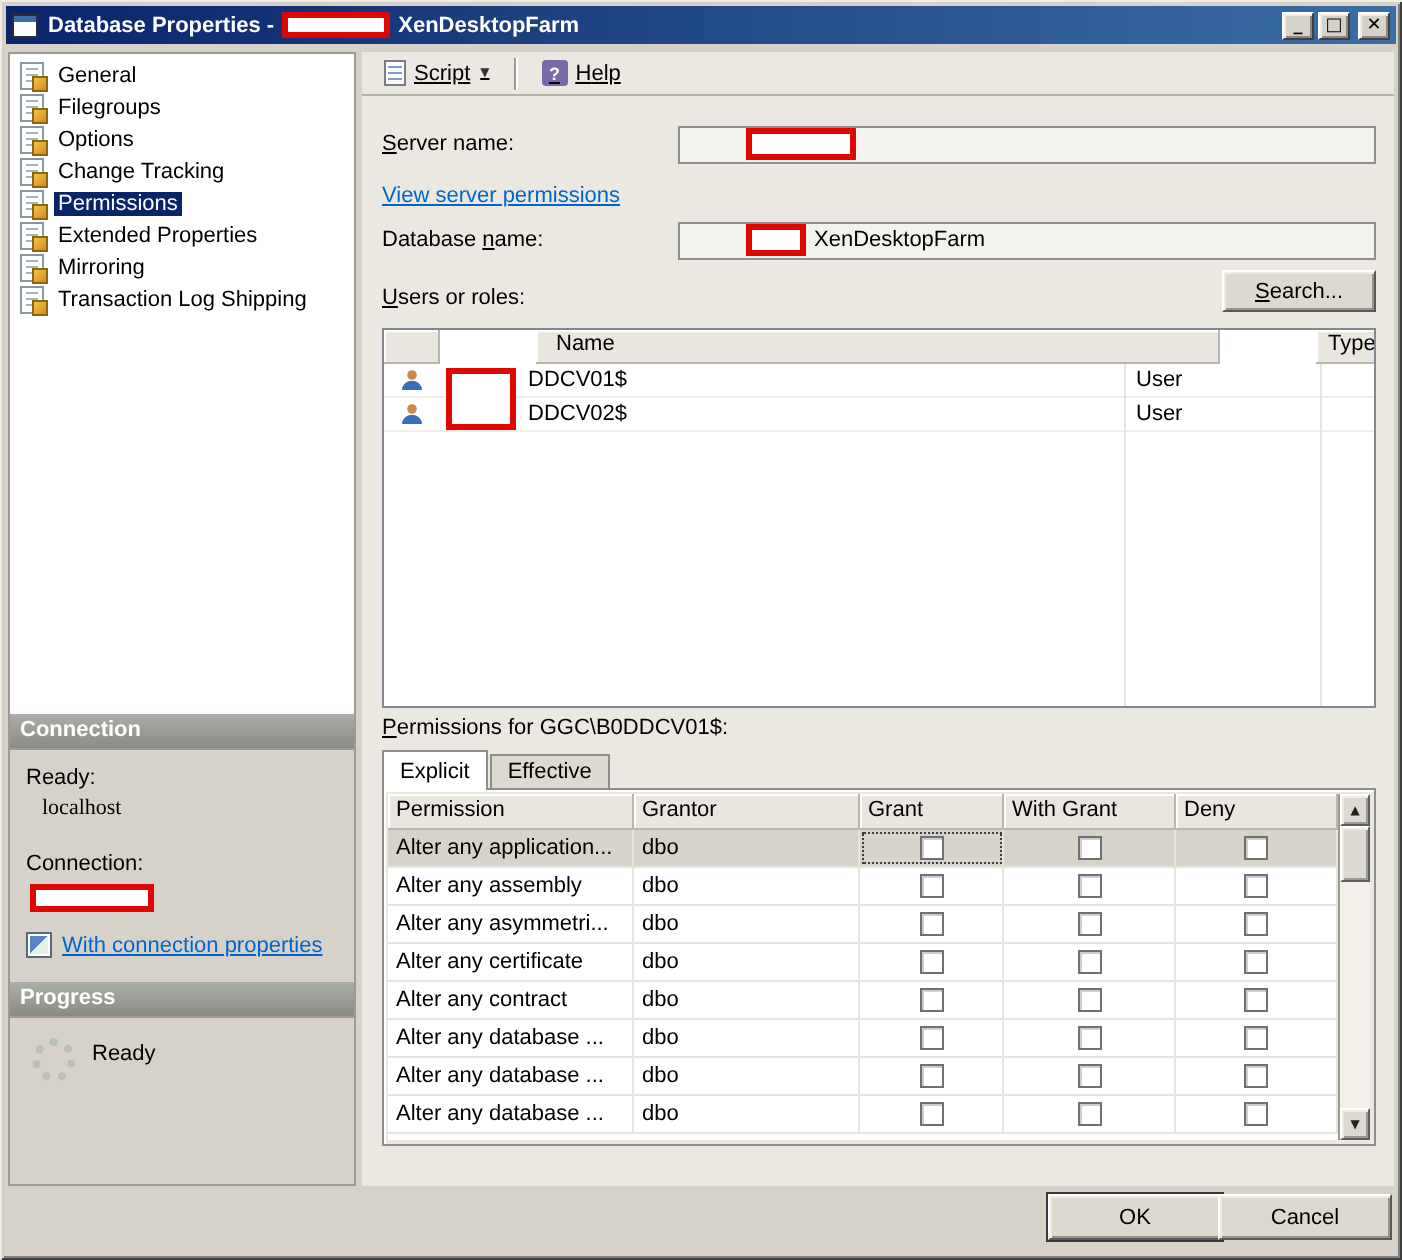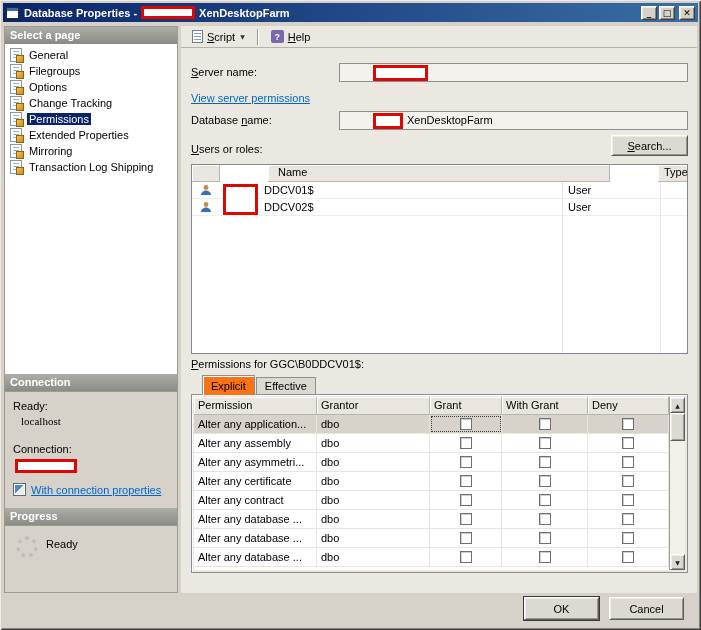--- a/index.html
+++ b/index.html
@@ -66,21 +66,21 @@
     display: flex; align-items: flex-start; gap: 8px; }
   .spinner { width: 22px; height: 22px; border-radius: 50%; border: 4px dotted #b9c0b9; flex: none; margin-left: 3px; }
   .ready-text { margin-top: 2px; }
 
   
   .toolbar {
     position: absolute; left: 181px; top: 26px; width: 516px; height: 22px;
     background: #ebe8e1; border-bottom: 1px solid #b5b2aa;
     display: flex; align-items: center; padding-left: 6px; gap: 4px;
   }
-  .tb-btn { display: flex; align-items: center; gap: 4px; padding: 2px 5px; cursor: default; }
+  .tb-btn { display: flex; align-items: center; gap: 4px; padding: 2px 5px; cursor: default; text-decoration: underline; }
   .script-icon { position: relative; width: 11px; height: 13px; background: #fff; border: 1px solid #7a7a8a; flex: none; }
   .script-icon::before { content: ""; position: absolute; left: 1px; right: 1px; top: 2px; height: 8px;
     background: repeating-linear-gradient(to bottom, #7a9ccf 0 1px, transparent 1px 3px); }
   .dd-arrow { font-size: 6px; color: #333; margin-left: 1px; font-family: "DejaVu Sans", sans-serif; }
   .tb-sep { width: 2px; height: 16px; border-left: 1px solid #9c9a92; border-right: 1px solid #fff; margin: 0 3px; }
   .help-icon { width: 13px; height: 13px; background: #7b68aa; color: #fff; font-size: 9px; font-weight: bold;
     display: flex; align-items: center; justify-content: center; border-radius: 2px; flex: none; }
   .mn { text-decoration: underline; }
 
   
@@ -112,21 +112,21 @@
   .ut-icon-cell { width: 28px; flex: none; display: flex; justify-content: center; }
   .ut-name { width: 342px; flex: none; padding-left: 44px; }
   .ut-type { width: 98px; flex: none; padding-left: 6px; }
   .ut-vline { position: absolute; top: 17px; bottom: 0; width: 1px; background: #e6e4dc; }
 
   
   .perm-label { position: absolute; left: 10px; top: 310px; white-space: nowrap; }
   .tabs { position: absolute; left: 10px; top: 327px; height: 20px; display: flex; align-items: flex-end; }
   .tab { height: 18px; padding: 2px 8px 0; border: 1px solid #8e8e8e; border-bottom: none;
     background: #dcd9d1; margin-right: 1px; position: relative; cursor: default; }
-  .tab.active { height: 20px; background: #f97316; z-index: 3; box-shadow: inset 1px 1px 0 #fff; padding-top: 4px; margin-left: 11px; }
+  .tab.active { height: 20px; background: #ffffff; z-index: 3; box-shadow: inset 1px 1px 0 #fff; padding-top: 4px; }
   .tab-panel { position: absolute; left: 10px; top: 346px; width: 497px; height: 179px; background: #ebe8e1;
     border: 1px solid #8e8e8e; box-shadow: inset 1px 1px 0 #fff; padding: 2px; display: flex; z-index: 2; }
   .grid { flex: 1; background: #fff; overflow: hidden; position: relative; }
   .grid-header { display: flex; height: 18px; }
   .g-hcell { background: #e9e6df; border-right: 1px solid #b8b5ad; border-bottom: 1px solid #b8b5ad;
     box-shadow: inset 1px 1px 0 #fff; padding: 2px 0 0 4px; white-space: nowrap; overflow: hidden; }
   .gc0 { width: 123px; flex: none; }
   .gc1 { width: 113px; flex: none; }
   .gc2 { width: 72px; flex: none; }
   .gc3 { width: 86px; flex: none; }
@@ -140,21 +140,21 @@
 
   .vscroll { width: 16px; flex: none; display: flex; flex-direction: column; background: #f3f0e9; border-left: 1px solid #9c9a92; }
   .scroll-btn { height: 16px; flex: none; font-size: 6px; color: #222; display: flex; align-items: center; justify-content: center;
     background: #dcd9d1; border: 1px solid; border-color: #fff #5f5f5f #5f5f5f #fff;
     box-shadow: inset 1px 1px 0 #eeebe4, inset -1px -1px 0 #9a9a94; font-family: "DejaVu Sans", sans-serif; }
   .scroll-thumb { height: 28px; flex: none; background: #dcd9d1; border: 1px solid; border-color: #fff #5f5f5f #5f5f5f #fff;
     box-shadow: inset 1px 1px 0 #eeebe4, inset -1px -1px 0 #9a9a94; }
   .scroll-track { flex: 1; }
 
   
-  .push-btn { position: absolute; width: 75px; height: 23px; }
+  .push-btn { position: absolute; width: 87px; height: 23px; }
   .btn-ok { left: 524px; top: 597px; box-shadow: inset 1px 1px 0 #efece5, inset -1px -1px 0 #98958e, 0 0 0 1px #3a3a3a; }
   .btn-cancel { left: 609px; top: 597px; }
 </style>
 </head>
 <body>
 
 <div class="window">
 
   <div class="titlebar">
     <span class="win-icon"></span>
@@ -170,21 +170,20 @@
       <button class="win-btn">
           <span>□</span>
         </button>
       <button class="win-btn close">
           <span>✕</span>
         </button>
     </span>
   </div>
 
   <div class="left-panel">
-    <div class="panel-header">Select a page</div>
     <div class="tree">
       <div class="tree-item">
           <span class="page-icon"></span>
           <span class="tree-label">General</span>
         </div>
       <div class="tree-item">
           <span class="page-icon"></span>
           <span class="tree-label">Filegroups</span>
         </div>
       <div class="tree-item">

